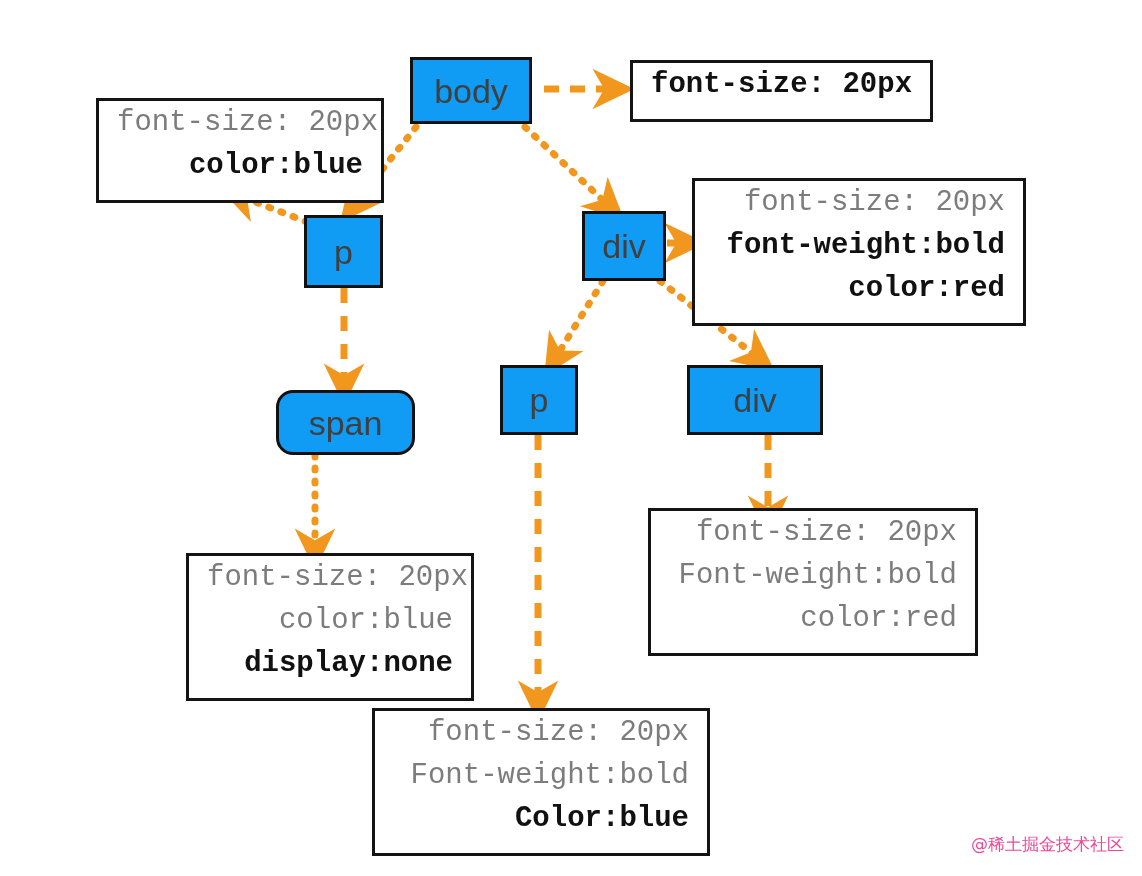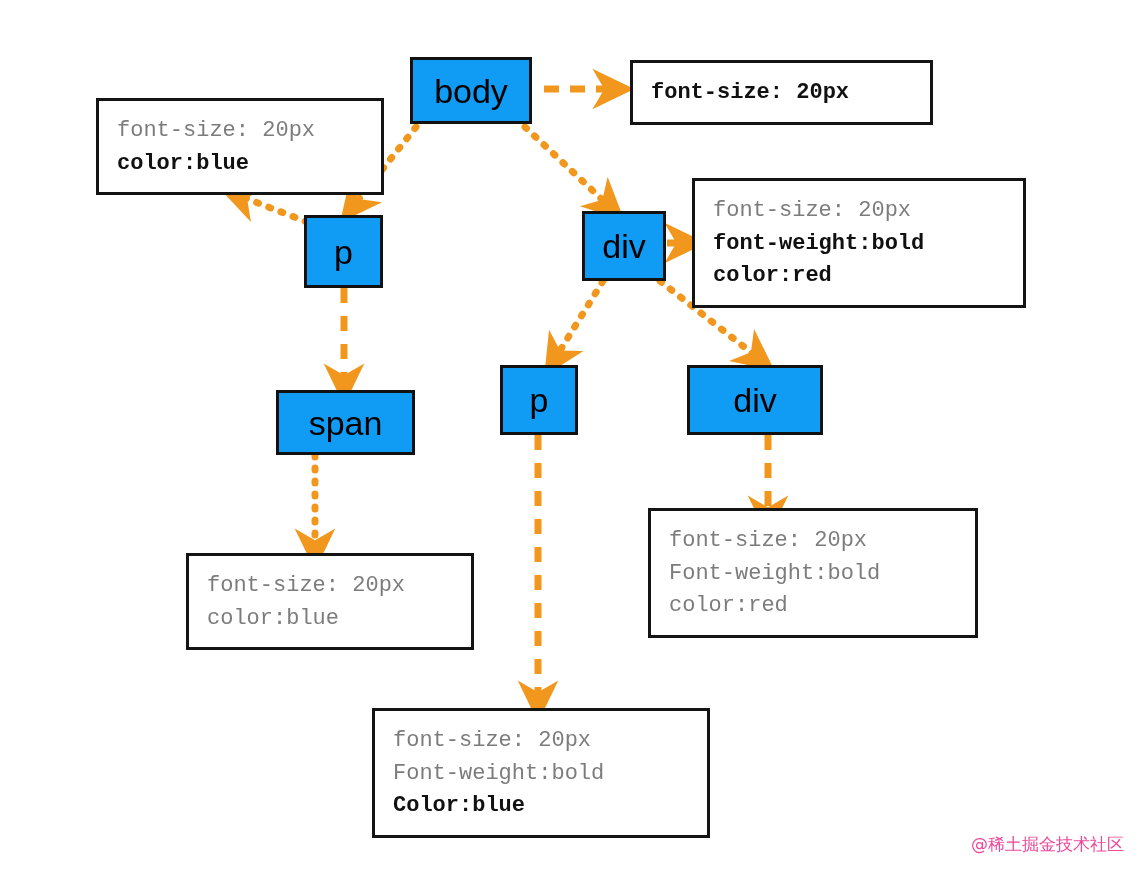--- a/index.html
+++ b/index.html
@@ -26,38 +26,39 @@
     pointer-events: none;
   }
   .node {
     position: absolute;
     background: #109CF5;
     border: 3px solid #111111;
     box-sizing: border-box;
     display: flex;
     align-items: center;
     justify-content: center;
-    color: #000000;
+    color: #404040;
     font-family: "Liberation Sans", sans-serif;
     font-size: 34px;
     line-height: 1;
     letter-spacing: 0px;
     z-index: 3;
   }
   .note {
     position: absolute;
     background: #ffffff;
     border: 3px solid #141414;
     box-sizing: border-box;
-    padding: 14px 18px 12px 18px;
+    padding: 1px 18px 12px 18px;
     font-family: "Liberation Mono", monospace;
-    font-size: 22px;
+    font-size: 29px;
     line-height: 1.48;
     z-index: 3;
     white-space: nowrap;
+    text-align: right;
   }
   .note .ln {
     display: block;
   }
   .note .ln.dim {
     color: #7c7c7c;
     font-weight: normal;
   }
   .note .ln.strong {
     color: #111111;
@@ -135,21 +136,21 @@
   </div>
 
   <div class="node" style="left:304px; top:215px; width:79px; height:73px;">
     <span>p</span>
   </div>
 
   <div class="node" style="left:582px; top:211px; width:84px; height:70px;">
     <span>div</span>
   </div>
 
-  <div class="node" style="left:276px; top:390px; width:139px; height:65px;">
+  <div class="node" style="left:276px; top:390px; width:139px; height:65px;border-radius:17px;">
     <span>span</span>
   </div>
 
   <div class="node" style="left:500px; top:365px; width:78px; height:70px;">
     <span>p</span>
   </div>
 
   <div class="node" style="left:687px; top:365px; width:136px; height:70px;">
     <span>div</span>
   </div>
@@ -165,20 +166,21 @@
 
   <div class="note" style="left:692px; top:178px; width:334px;">
     <span class="ln dim">font-size: 20px</span>
     <span class="ln strong">font-weight:bold</span>
     <span class="ln strong">color:red</span>
   </div>
 
   <div class="note" style="left:186px; top:553px; width:288px;">
     <span class="ln dim">font-size: 20px</span>
     <span class="ln dim">color:blue</span>
+    <span class="ln strong">display:none</span>
   </div>
 
   <div class="note" style="left:648px; top:508px; width:330px;">
     <span class="ln dim">font-size: 20px</span>
     <span class="ln dim">Font-weight:bold</span>
     <span class="ln dim">color:red</span>
   </div>
 
   <div class="note" style="left:372px; top:708px; width:338px;">
     <span class="ln dim">font-size: 20px</span>

